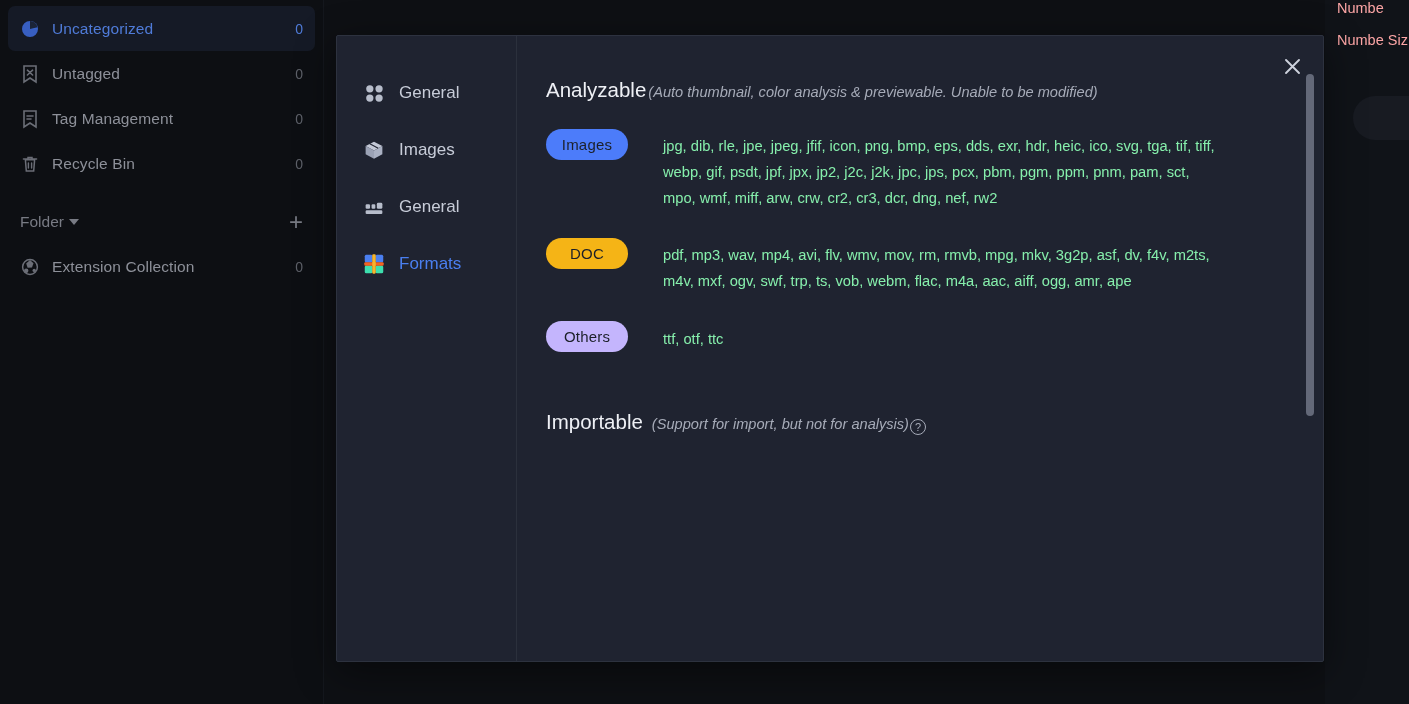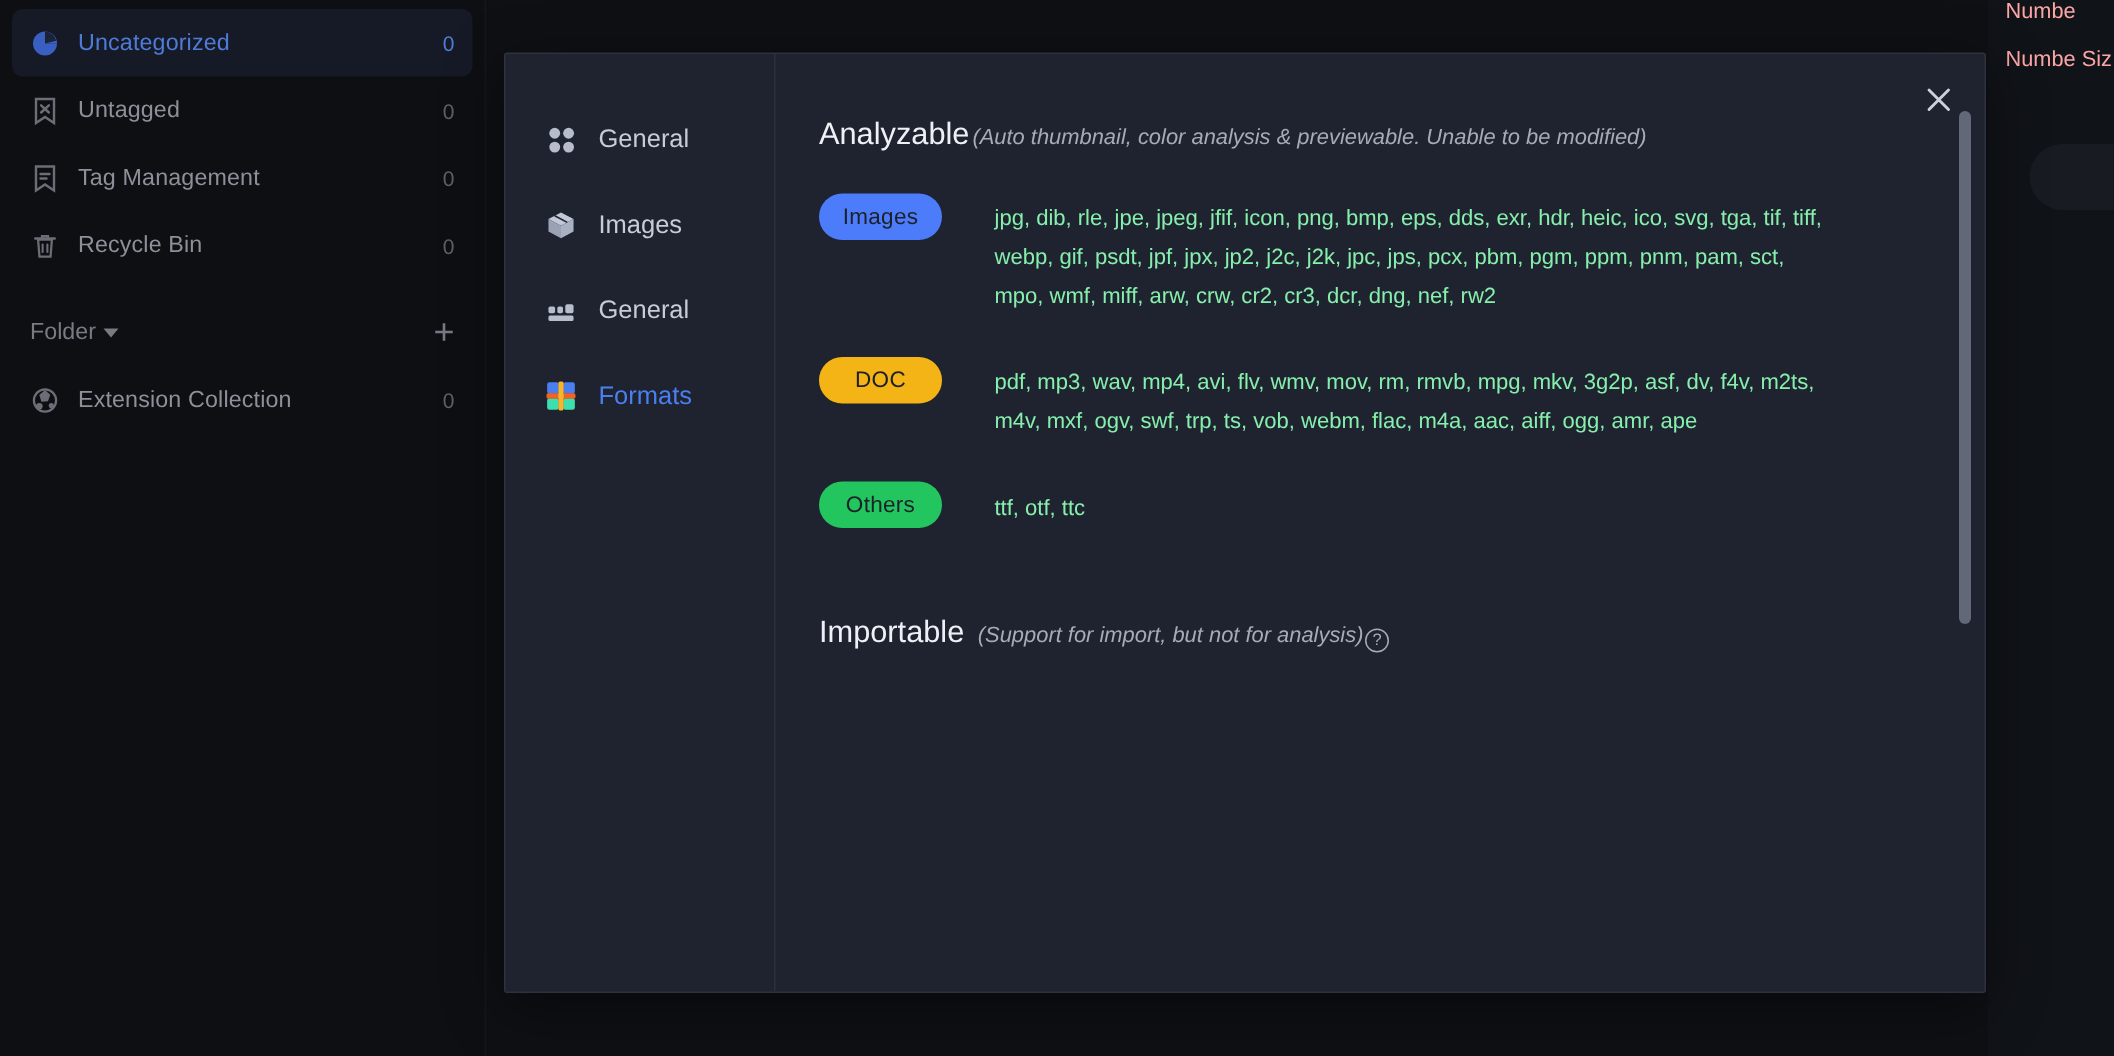--- a/index.html
+++ b/index.html
@@ -277,21 +277,21 @@
       <div id="format-groups">
           <div class="fmt-row">
             <span class="badge" style="background:#4c7cfa">Images</span>
             <span class="fmt-list">jpg, dib, rle, jpe, jpeg, jfif, icon, png, bmp, eps, dds, exr, hdr, heic, ico, svg, tga, tif, tiff, webp, gif, psdt, jpf, jpx, jp2, j2c, j2k, jpc, jps, pcx, pbm, pgm, ppm, pnm, pam, sct, mpo, wmf, miff, arw, crw, cr2, cr3, dcr, dng, nef, rw2</span>
           </div>
           <div class="fmt-row">
             <span class="badge" style="background:#f5b416">DOC</span>
             <span class="fmt-list">pdf, mp3, wav, mp4, avi, flv, wmv, mov, rm, rmvb, mpg, mkv, 3g2p, asf, dv, f4v, m2ts, m4v, mxf, ogv, swf, trp, ts, vob, webm, flac, m4a, aac, aiff, ogg, amr, ape</span>
           </div>
           <div class="fmt-row tight">
-            <span class="badge" style="background:#22c55e">Others</span>
+            <span class="badge" style="background:#c4b5fd">Others</span>
             <span class="fmt-list">ttf, otf, ttc</span>
           </div>
         </div>
 
       <div class="importable-block sec-title-row">
         <span class="sec-title">Importable</span>
         <span class="sec-sub spaced">(Support for import, but not for analysis)</span>
         <span class="help-icon">?</span>
       </div>
     </div>

